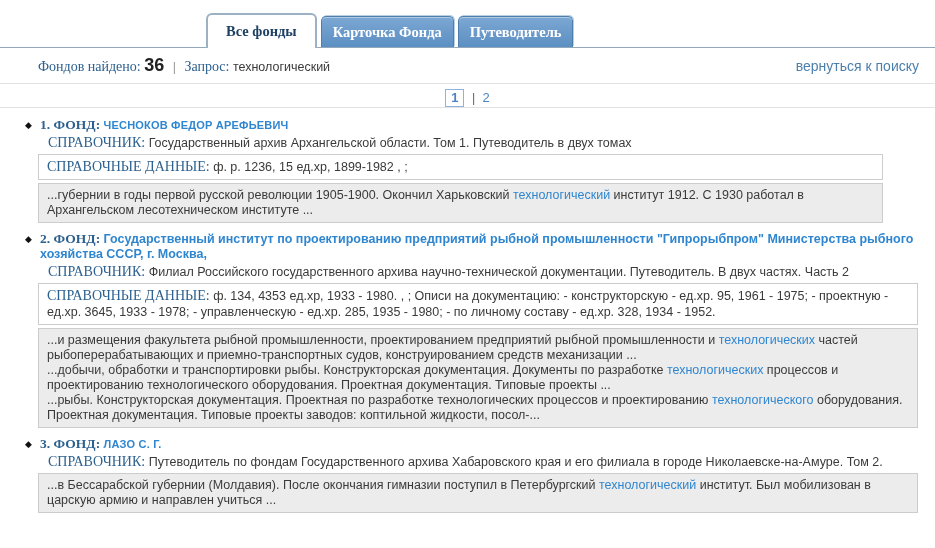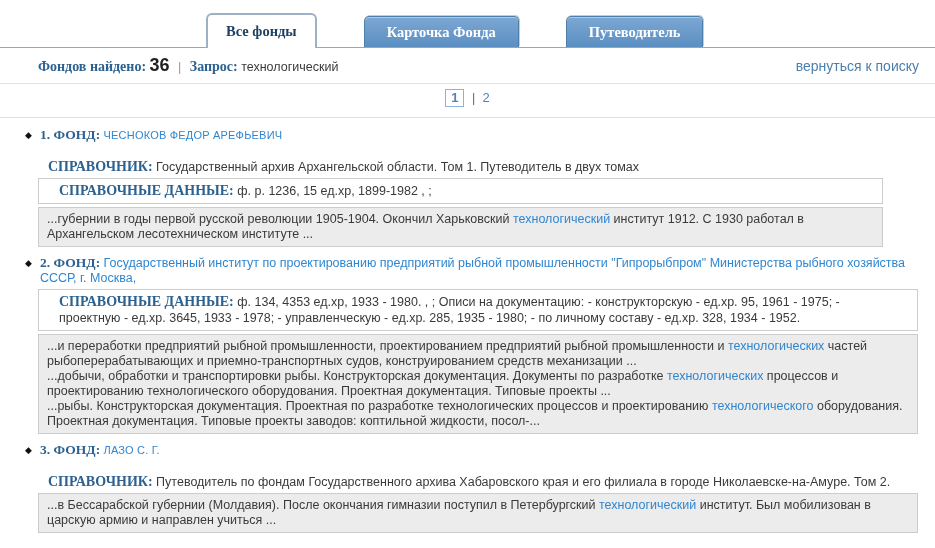--- a/index.html
+++ b/index.html
@@ -1,56 +1,56 @@
 <!DOCTYPE html>
 <html><head>
 <meta charset="utf-8">
 <style>
   * { box-sizing: border-box; margin: 0; padding: 0; }
   html,body { width:935px; height:548px; overflow:hidden; background:#fff;
     font-family:"Liberation Sans", sans-serif; font-size:12.5px; color:#3a3a3a; }
 
   
   .tabbar { margin-top:13px; padding-left:206px; display:flex; align-items:flex-end;
-    border-bottom:1px solid #93a8bb; position:relative;gap:43px; }
-  .tab { margin-right:4px; padding:7px 22px 6px; font-family:"Liberation Serif", serif;
+    border-bottom:1px solid #93a8bb; position:relative; }
+  .tab { margin-right:4px; padding:7px 11px 6px; font-family:"Liberation Serif", serif;
     font-weight:bold; font-size:14.5px; color:#fff; white-space:nowrap; cursor:pointer;
     background:linear-gradient(#7ca7d3,#5b8fc2); border:1px solid #4d7fad; border-bottom:none;
     border-radius:5px 5px 0 0; box-shadow: inset 0 1px 0 rgba(255,255,255,.4), 1px -1px 0 #b9cfe4; }
   .tab.active { background:#fff; color:#1e4163; border:2px solid #9db1c4; border-bottom:none;
     margin-bottom:-1px; padding:8px 18px 8px; border-radius:6px 6px 0 0;
     box-shadow:none; }
 
   
   .header-row { display:flex; justify-content:space-between; align-items:center;
     padding:7px 16px 7px 38px; border-bottom:1px solid #e2e2e2; }
-  .lbl-serif { font-family:"Liberation Serif", serif; font-weight:bold; color:#2d618f; font-size:14px; }
+  .lbl-serif { font-family:"Liberation Serif", serif; font-weight:normal; color:#2d618f; font-size:14px; }
   .found-count { font-weight:bold; color:#222; font-size:18px; }
   .sep { color:#9a9a9a; padding:0 5px; }
   .back-link { color:#4b7fad; font-size:14px; text-decoration:none; cursor:pointer; }
 
   
-  .pagination { text-align:center; padding:5px 0 10px; border-bottom:1px solid #e2e2e2; }
+  .pagination { text-align:center; padding:5px 0 0; border-bottom:1px solid #e2e2e2; }
   .page-current { display:inline-block; border:1px solid #8cb2dd; color:#4d84c4;
     font-weight:bold; font-size:13px; padding:0 5px; line-height:16px; }
   .page-sep { color:#666; padding:0 4px; }
   .page-link { color:#4d84c4; font-size:13px; text-decoration:none; cursor:pointer; }
 
   
   .results { padding-top:9px; }
   .result { margin-bottom:8px; }
   .r-title { position:relative; padding-left:40px; padding-right:18px; line-height:15px; }
   .bullet { position:absolute; left:25px; top:1px; font-size:9px; color:#111; }
   .r-num { font-family:"Liberation Serif", serif; font-weight:bold; color:#2d618f; font-size:13.5px; }
-  .fond-name { color:#2f86d0; font-weight:normal; text-decoration:none; cursor:pointer; }
+  .fond-name { color:#2f86d0; font-weight:bold; text-decoration:none; cursor:pointer; }
   .fond-name.caps { font-size:11px; letter-spacing:.2px; }
   .fond-name.normal { font-size:12.5px; }
-  .r-handbook { padding-left:48px; padding-right:10px; line-height:15px; margin-top:16px; }
+  .r-handbook { padding-left:48px; padding-right:10px; line-height:15px; margin-top:2px; }
   .r-databox { margin:3px 0 0 38px; border:1px solid #cccccc; background:#fff;
-    padding:4px 20px; line-height:16px; }
+    padding:4px 8px; line-height:16px; }
   .r-excerpt { margin:3px 0 0 38px; border:1px solid #cccccc; background:#ececec;
     padding:4px 8px; line-height:15px; }
   .result:first-child .r-databox, .result:first-child .r-excerpt { width:845px; }
   .result:not(:first-child) .r-databox, .result:not(:first-child) .r-excerpt { width:880px; }
   .snippet { }
   .hl { color:#2f86d0; }
 </style>
 </head>
 <body>
 
@@ -87,37 +87,41 @@
     </div>
     <div class="r-handbook">
       <span class="lbl-serif">СПРАВОЧНИК:</span>
       <span> Государственный архив Архангельской области. Том 1. Путеводитель в двух томах</span>
     </div>
     <div class="r-databox">
       <span class="lbl-serif">СПРАВОЧНЫЕ ДАННЫЕ:</span>
       <span> ф. р. 1236, 15 ед.хр, 1899-1982 , ;</span>
     </div>
     <div class="r-excerpt">
-        <div class="snippet"><span>...губернии в годы первой русской революции 1905-1904. Окончил Харьковский </span><span class="hl">технологический</span><span> институт 1912. С 1930 работал в Архангельском лесотехническом институте ...</span></div>
+        <div class="snippet"><span>...губернии в годы первой русской революции 1905-1900. Окончил Харьковский </span><span class="hl">технологический</span><span> институт 1912. С 1930 работал в Архангельском лесотехническом институте ...</span></div>
       </div>
   </div>
 
   <div class="result">
     <div class="r-title">
       <span class="bullet">◆</span>
       <span class="r-num">2.</span>
       <span class="r-num"> ФОНД: </span>
       <a class="fond-name normal">Государственный институт по проектированию предприятий рыбной промышленности "Гипрорыбпром" Министерства рыбного хозяйства СССР, г. Москва,</a>
     </div>
+    <div class="r-handbook">
+      <span class="lbl-serif">СПРАВОЧНИК:</span>
+      <span> Филиал Российского государственного архива научно-технической документации. Путеводитель. В двух частях. Часть 2</span>
+    </div>
     <div class="r-databox">
       <span class="lbl-serif">СПРАВОЧНЫЕ ДАННЫЕ:</span>
       <span> ф. 134, 4353 ед.хр, 1933 - 1980. , ; Описи на документацию: - конструкторскую - ед.хр. 95, 1961 - 1975; - проектную - ед.хр. 3645, 1933 - 1978; - управленческую - ед.хр. 285, 1935 - 1980; - по личному составу - ед.хр. 328, 1934 - 1952.</span>
     </div>
     <div class="r-excerpt">
-        <div class="snippet"><span>...и переработки предприятий рыбной промышленности, проектированием предприятий рыбной промышленности и </span><span class="hl">технологических</span><span> частей рыбоперерабатывающих и приемно-транспортных судов, конструированием средств механизации ...</span></div>
+        <div class="snippet"><span>...и размещения факультета рыбной промышленности, проектированием предприятий рыбной промышленности и </span><span class="hl">технологических</span><span> частей рыбоперерабатывающих и приемно-транспортных судов, конструированием средств механизации ...</span></div>
         <div class="snippet"><span>...добычи, обработки и транспортировки рыбы. Конструкторская документация. Документы по разработке </span><span class="hl">технологических</span><span> процессов и проектированию технологического оборудования. Проектная документация. Типовые проекты ...</span></div>
         <div class="snippet"><span>...рыбы. Конструкторская документация. Проектная по разработке технологических процессов и проектированию </span><span class="hl">технологического</span><span> оборудования. Проектная документация. Типовые проекты заводов: коптильной жидкости, посол-...</span></div>
       </div>
   </div>
 
   <div class="result">
     <div class="r-title">
       <span class="bullet">◆</span>
       <span class="r-num">3.</span>
       <span class="r-num"> ФОНД: </span>

